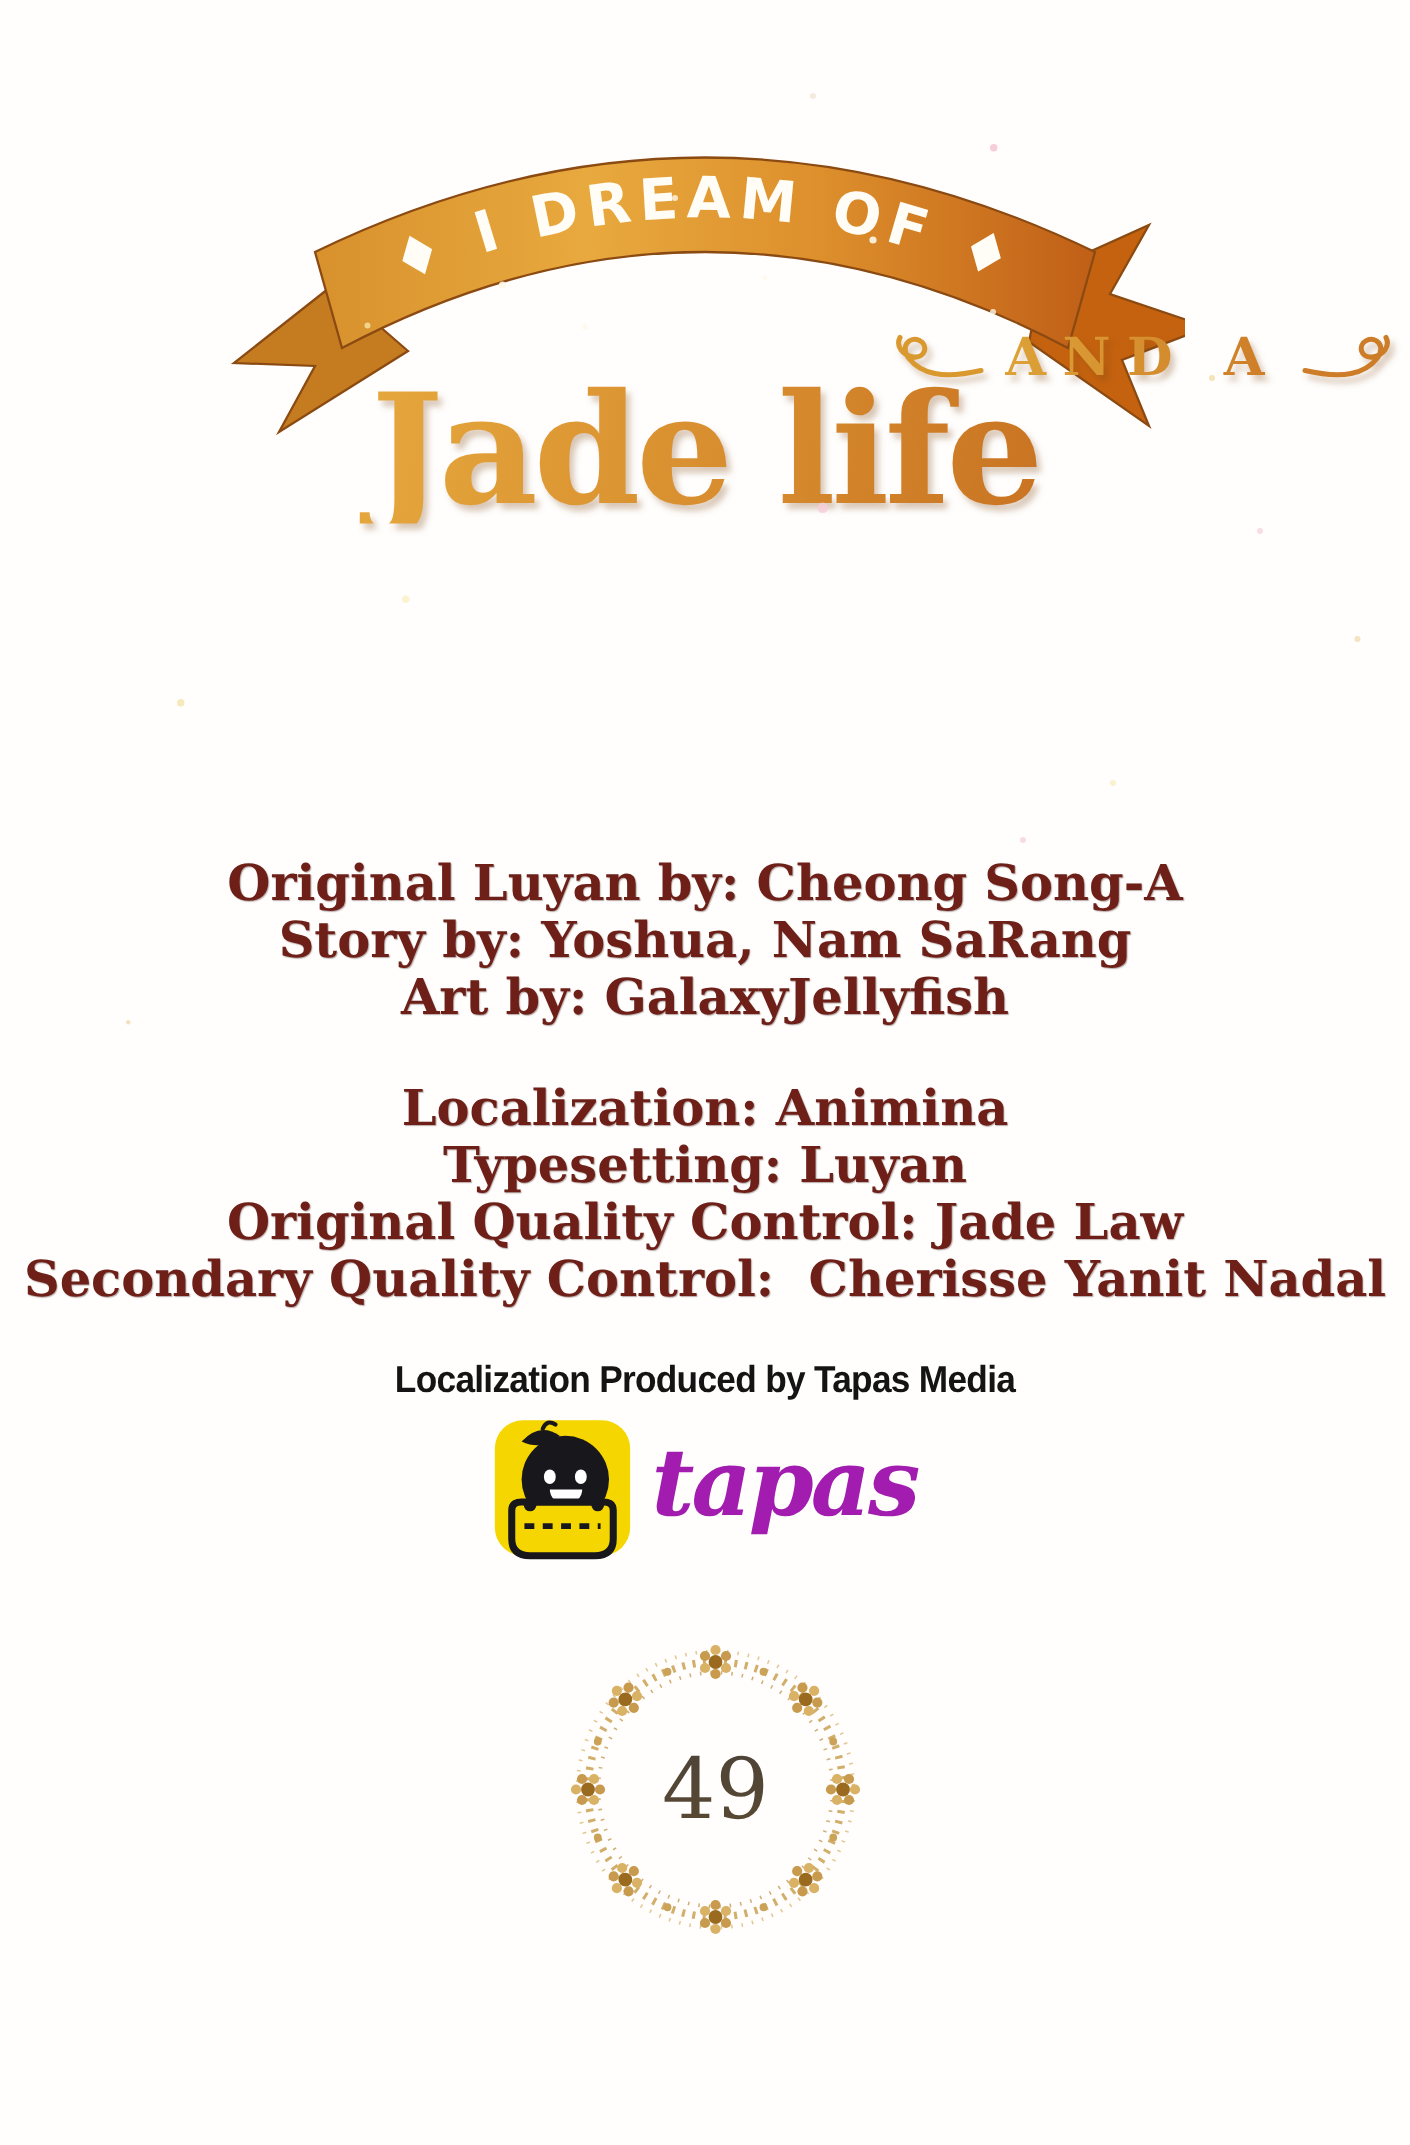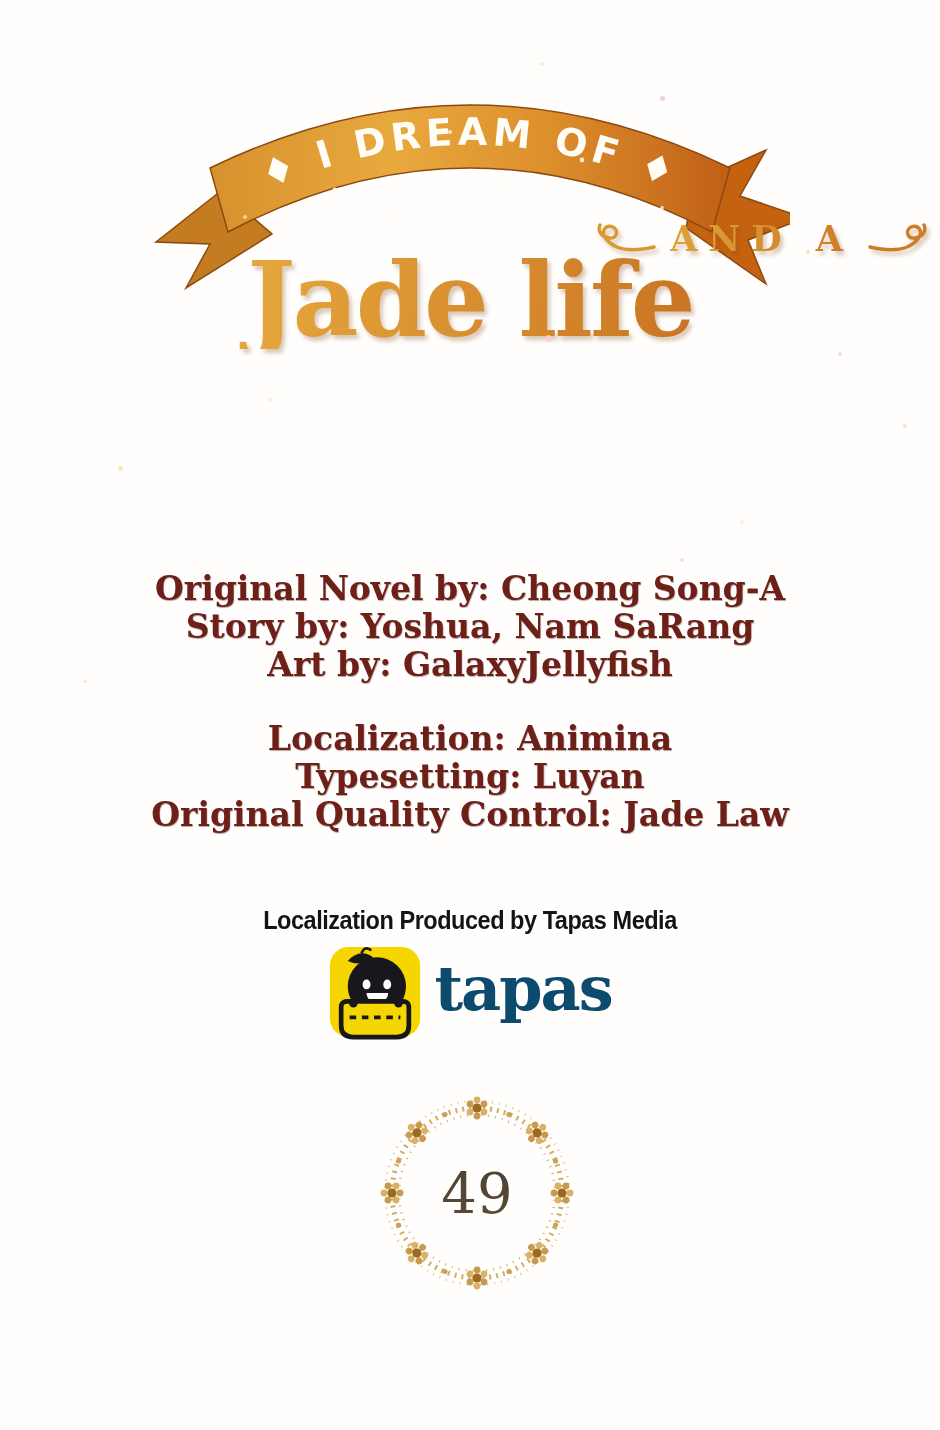--- a/index.html
+++ b/index.html
@@ -60,22 +60,22 @@
     font-size:25px;letter-spacing:-0.5px;color:#141414;
     transform:scaleX(0.94);transform-origin:center;
   }
   
   .publisher-row{
     position:absolute;left:0;right:0;top:942px;height:100px;
     display:flex;align-items:center;justify-content:center;gap:12px;
   }
   .tapas-logo{width:94px;height:96px;}
   .tapas-wordmark{
-    font-family:"DejaVu Serif", serif;font-weight:bold;
-    font-size:62px;color:#0c4a6e;letter-spacing:-2px;line-height:1;
+    font-family:"DejaVu Serif", serif;font-weight:bold;font-style:italic;
+    font-size:62px;color:#a21caf;letter-spacing:-2px;line-height:1;
     padding-bottom:6px;
   }
   
   .medallion{position:absolute;left:380px;top:1096px;width:194px;height:194px;}
   .medallion svg{position:absolute;left:0;top:0;}
   .chapter-number{
     position:absolute;left:0;top:0;width:194px;height:194px;
     display:flex;align-items:center;justify-content:center;
     font-family:"DejaVu Serif", serif;font-size:56px;
     background:linear-gradient(180deg,#46413c 20%,#5c4a30 70%,#7a5a28 100%);
@@ -144,29 +144,30 @@
       <svg width="72" height="34" viewBox="0 0 72 34">
         <g transform="scale(-1,1) translate(-72,0)">
           <path d="M70,26 C44,32 30,28 22,18 C16,10 22,3 29,6 C35,9 33,18 25,17 C18,16 13,10 16,4" fill="none" stroke="#cd7c27" stroke-width="3.4" stroke-linecap="round"></path>
         </g>
       </svg>
     </div>
     <div class="title-line2">Jade life</div>
   </div>
 
   <div class="credits credits-book">
-    <div>Original Novel by: Cheong Song-A</div>
+    <div>Original Luyan by: Cheong Song-A</div>
     <div>Story by: Yoshua, Nam SaRang</div>
     <div>Art by: GalaxyJellyfish</div>
   </div>
 
   <div class="credits credits-loc">
     <div>Localization: Animina</div>
     <div>Typesetting: Luyan</div>
     <div>Original Quality Control: Jade Law</div>
+    <div>Secondary Quality Control:  Cherisse Yanit Nadal</div>
   </div>
 
   <div class="producer">Localization Produced by Tapas Media</div>
 
   <div class="publisher-row">
     <svg class="tapas-logo" viewBox="0 0 100 100">
       <rect x="2" y="2" width="96" height="96" rx="20" fill="#f6d600"></rect>
 
       <circle cx="52" cy="44" r="31" fill="#17171c"></circle>
 

